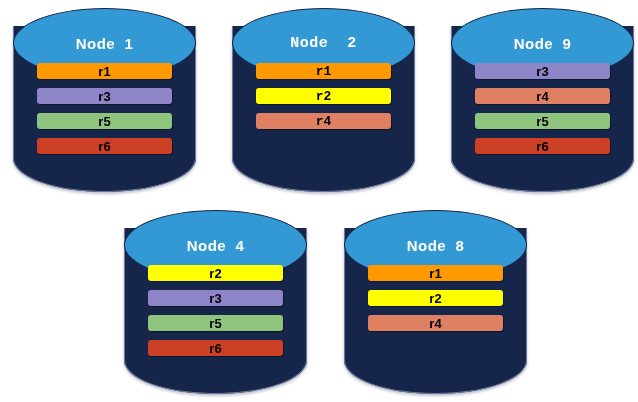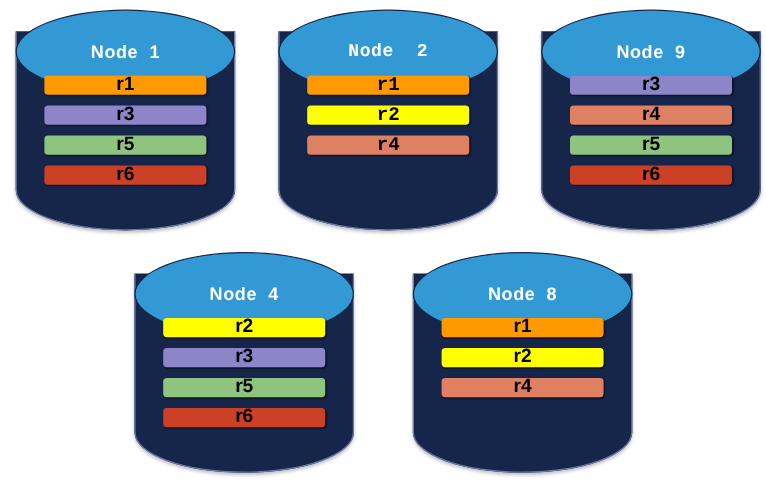--- a/index.html
+++ b/index.html
@@ -84,21 +84,21 @@
     width: 135px;
   }
   .replica-bar {
     position: relative;
     height: 16px;
     margin-bottom: 9px;
     border-radius: 3px;
     display: flex;
     align-items: center;
     justify-content: center;
-    font-size: 16px;
+    font-size: 13px;
     font-weight: bold;
     color: #000000;
     box-shadow: 1px 1px 1px rgba(0,0,0,0.45);
     line-height: 1;
   }
 </style>
 </head>
 <body style="background: rgb(255, 255, 255);">
 
 <div id="diagram-canvas">
@@ -130,21 +130,21 @@
       <div class="cyl-body-edge"></div>
       <div class="cyl-top" style="background: rgb(51, 153, 212);"></div>
       <div class="cyl-title" style="color: rgb(255, 255, 255);">Node  9</div>
       <div class="replica-stack">
         <div class="replica-bar" style="background: rgb(142, 132, 200); color: rgb(0, 0, 0);">r3</div>
         <div class="replica-bar" style="background: rgb(224, 128, 99); color: rgb(0, 0, 0);">r4</div>
         <div class="replica-bar" style="background: rgb(143, 196, 126); color: rgb(0, 0, 0);">r5</div>
         <div class="replica-bar" style="background: rgb(204, 65, 37); color: rgb(0, 0, 0);">r6</div>
       </div>
     </div>
-    <div class="node" style="left: 112px; top: 210px;">
+    <div class="node" style="left: 124px; top: 210px;">
       <div class="cyl-body" style="background: rgb(22, 37, 74);"></div>
       <div class="cyl-body-edge"></div>
       <div class="cyl-top" style="background: rgb(51, 153, 212);"></div>
       <div class="cyl-title" style="color: rgb(255, 255, 255);">Node  4</div>
       <div class="replica-stack">
         <div class="replica-bar" style="background: rgb(255, 255, 0); color: rgb(0, 0, 0);">r2</div>
         <div class="replica-bar" style="background: rgb(142, 132, 200); color: rgb(0, 0, 0);">r3</div>
         <div class="replica-bar" style="background: rgb(143, 196, 126); color: rgb(0, 0, 0);">r5</div>
         <div class="replica-bar" style="background: rgb(204, 65, 37); color: rgb(0, 0, 0);">r6</div>
       </div>

